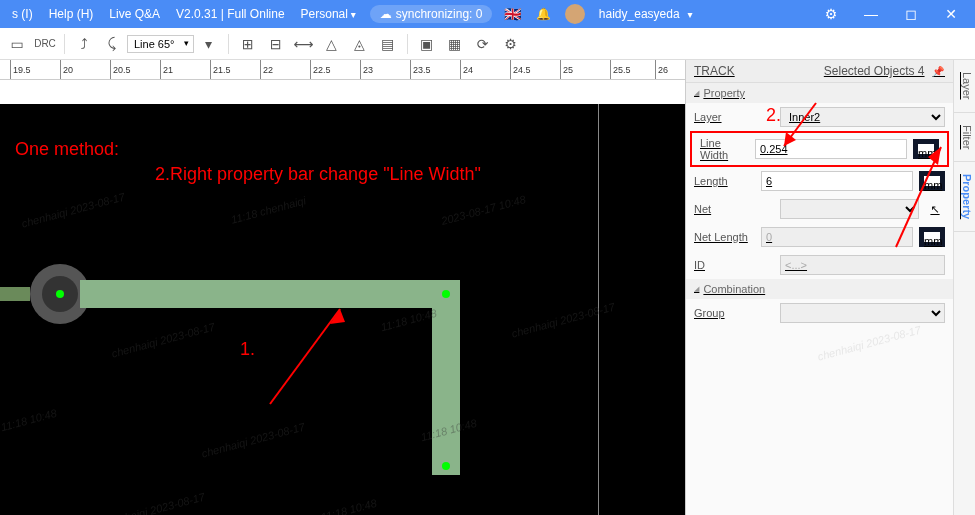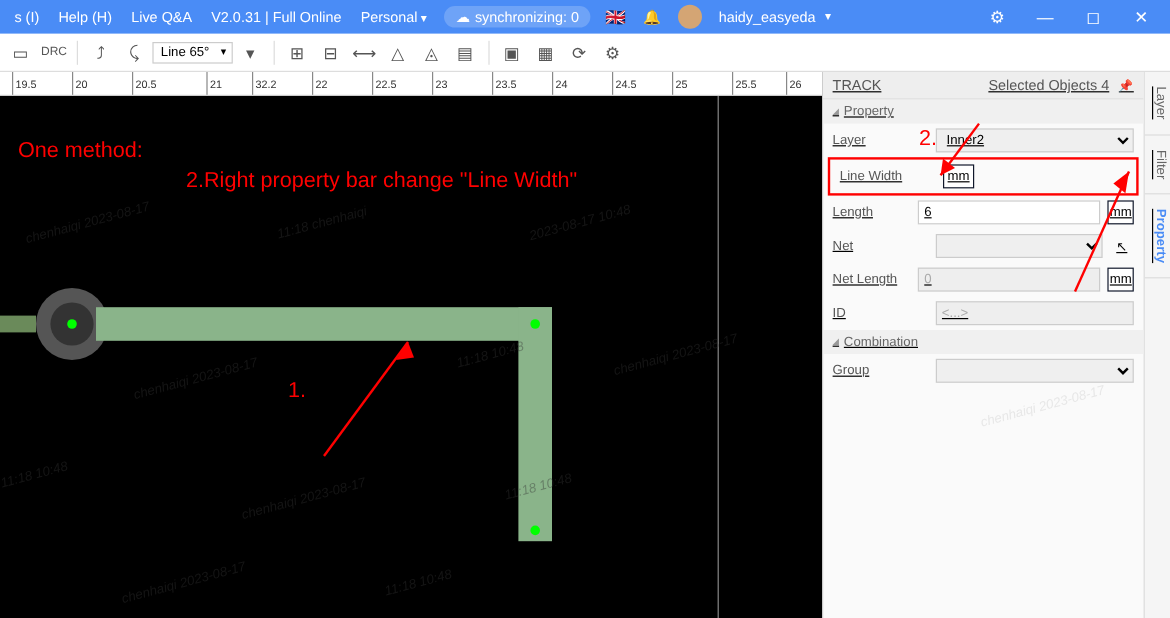--- a/index.html
+++ b/index.html
@@ -19,21 +19,21 @@
 .toolbar .tb-btn { width: 26px; height: 26px; display: flex; align-items: center; justify-content: center; cursor: pointer; color: #555; font-size: 14px; }
 .toolbar .sep { width: 1px; height: 20px; background: #ddd; margin: 0 4px; }
 .toolbar .line-sel { border: 1px solid #ccc; padding: 2px 18px 2px 6px; font-size: 11px; position: relative; }
 .toolbar .line-sel::after { content: '▾'; position: absolute; right: 4px; font-size: 9px; }
 
 .main { display: flex; height: calc(100% - 60px); text-decoration: underline; }
 
 .canvas-wrap { flex: 1; display: flex; flex-direction: column; position: relative; overflow: hidden; }
 .ruler { height: 20px; background: #fff; border-bottom: 1px solid #ccc; position: relative; font-size: 9px; color: #333; }
 .ruler .tick { position: absolute; top: 0; height: 100%; border-left: 1px solid #888; padding-left: 2px; line-height: 20px; }
-.canvas { flex: 1; background: #000; position: relative; overflow: hidden; }
+.canvas { flex: 1; background: #000; position: relative; overflow: hidden; margin-top: 24px; }
 
 .watermark { position: absolute; color: #333; font-size: 11px; transform: rotate(-15deg); font-style: italic; white-space: nowrap; opacity: 0.4; }
 
 .annotation-text { position: absolute; color: #ff0000; font-size: 18px; font-weight: 400; }
 .annotation-num { position: absolute; color: #ff0000; font-size: 18px; }
 
 .track-h { position: absolute; height: 28px; background: #8ab48a; }
 .track-v { position: absolute; width: 28px; background: #8ab48a; }
 .track-left { position: absolute; height: 14px; background: #6a8a5a; }
 .pad { position: absolute; width: 60px; height: 60px; border-radius: 50%; background: #555; display: flex; align-items: center; justify-content: center; }
@@ -44,21 +44,21 @@
 
 .right-panel { width: 290px; border-left: 1px solid #ccc; display: flex; background: #fafafa; }
 .prop-body { flex: 1; overflow-y: auto; font-size: 11px; }
 .prop-header { background: #eee; padding: 4px 8px; display: flex; justify-content: space-between; align-items: center; border-bottom: 1px solid #ddd; color: #555; font-size: 12px; }
 .prop-header .pin { font-size: 10px; margin-left: 8px; }
 .section-title { background: #f0f0f0; padding: 4px 8px; color: #666; display: flex; align-items: center; }
 .section-title::before { content: '◢'; font-size: 7px; margin-right: 4px; color: #999; }
 .prop-row { display: flex; align-items: center; padding: 4px 8px; gap: 6px; }
 .prop-row .lbl { width: 80px; color: #555; }
 .prop-row select, .prop-row input { flex: 1; font-size: 11px; padding: 2px 4px; border: 1px solid #ccc; height: 20px; }
-.prop-row .unit { width: 26px; font-size: 11px; text-align: center; border: 1px solid #0f172a; height: 20px; line-height: 18px; background: #fff; }
+.prop-row .unit { width: 26px; font-size: 11px; text-align: center; border: 5px solid #0f172a; height: 20px; line-height: 18px; background: #fff; }
 .prop-row.readonly input { background: #eee; color: #aaa; }
 .prop-row .cursor-btn { width: 20px; text-align: center; }
 .highlight-row { border: 2px solid #ff0000; margin: 0 4px; }
 
 .side-tabs { width: 22px; border-left: 1px solid #ddd; display: flex; flex-direction: column; background: #f5f5f5; }
 .side-tab { writing-mode: vertical-rl; text-orientation: mixed; padding: 12px 2px; font-size: 11px; color: #666; border-bottom: 1px solid #ddd; cursor: pointer; text-align: center; }
 .side-tab.active { color: #4a8cf6; font-weight: bold; }
 
 .cursor-origin { position: absolute; border-left: 1px solid #888; height: 100%; }
 </style>
@@ -105,22 +105,22 @@
   <span class="tb-btn">⟳</span>
   <span class="tb-btn">⚙</span>
 </div>
 
 <div class="main">
   <div class="canvas-wrap">
     <div class="ruler">
       <span class="tick" style="left:10px">19.5</span>
       <span class="tick" style="left:60px">20</span>
       <span class="tick" style="left:110px">20.5</span>
-      <span class="tick" style="left:172px">21</span>
-      <span class="tick" style="left:210px">32.2</span>
+      <span class="tick" style="left:160px">21</span>
+      <span class="tick" style="left:210px">21.5</span>
       <span class="tick" style="left:260px">22</span>
       <span class="tick" style="left:310px">22.5</span>
       <span class="tick" style="left:360px">23</span>
       <span class="tick" style="left:410px">23.5</span>
       <span class="tick" style="left:460px">24</span>
       <span class="tick" style="left:510px">24.5</span>
       <span class="tick" style="left:560px">25</span>
       <span class="tick" style="left:610px">25.5</span>
       <span class="tick" style="left:655px">26</span>
     </div>
@@ -177,20 +177,21 @@
           <polygon points="8,48 10,34 20,42" fill="#ff0000"></polygon>
         </svg>
       </div>
 
       <div class="prop-row">
         <span class="lbl">Layer</span>
         <select><option>Inner2</option></select>
       </div>
       <div class="prop-row highlight-row">
         <span class="lbl">Line Width</span>
+        <input value="0.254" style="">
         <span class="unit">mm</span>
       </div>
       <div class="prop-row">
         <span class="lbl">Length</span>
         <input value="6" style="">
         <span class="unit">mm</span>
       </div>
       <div class="prop-row">
         <span class="lbl">Net</span>
         <select><option></option></select>

